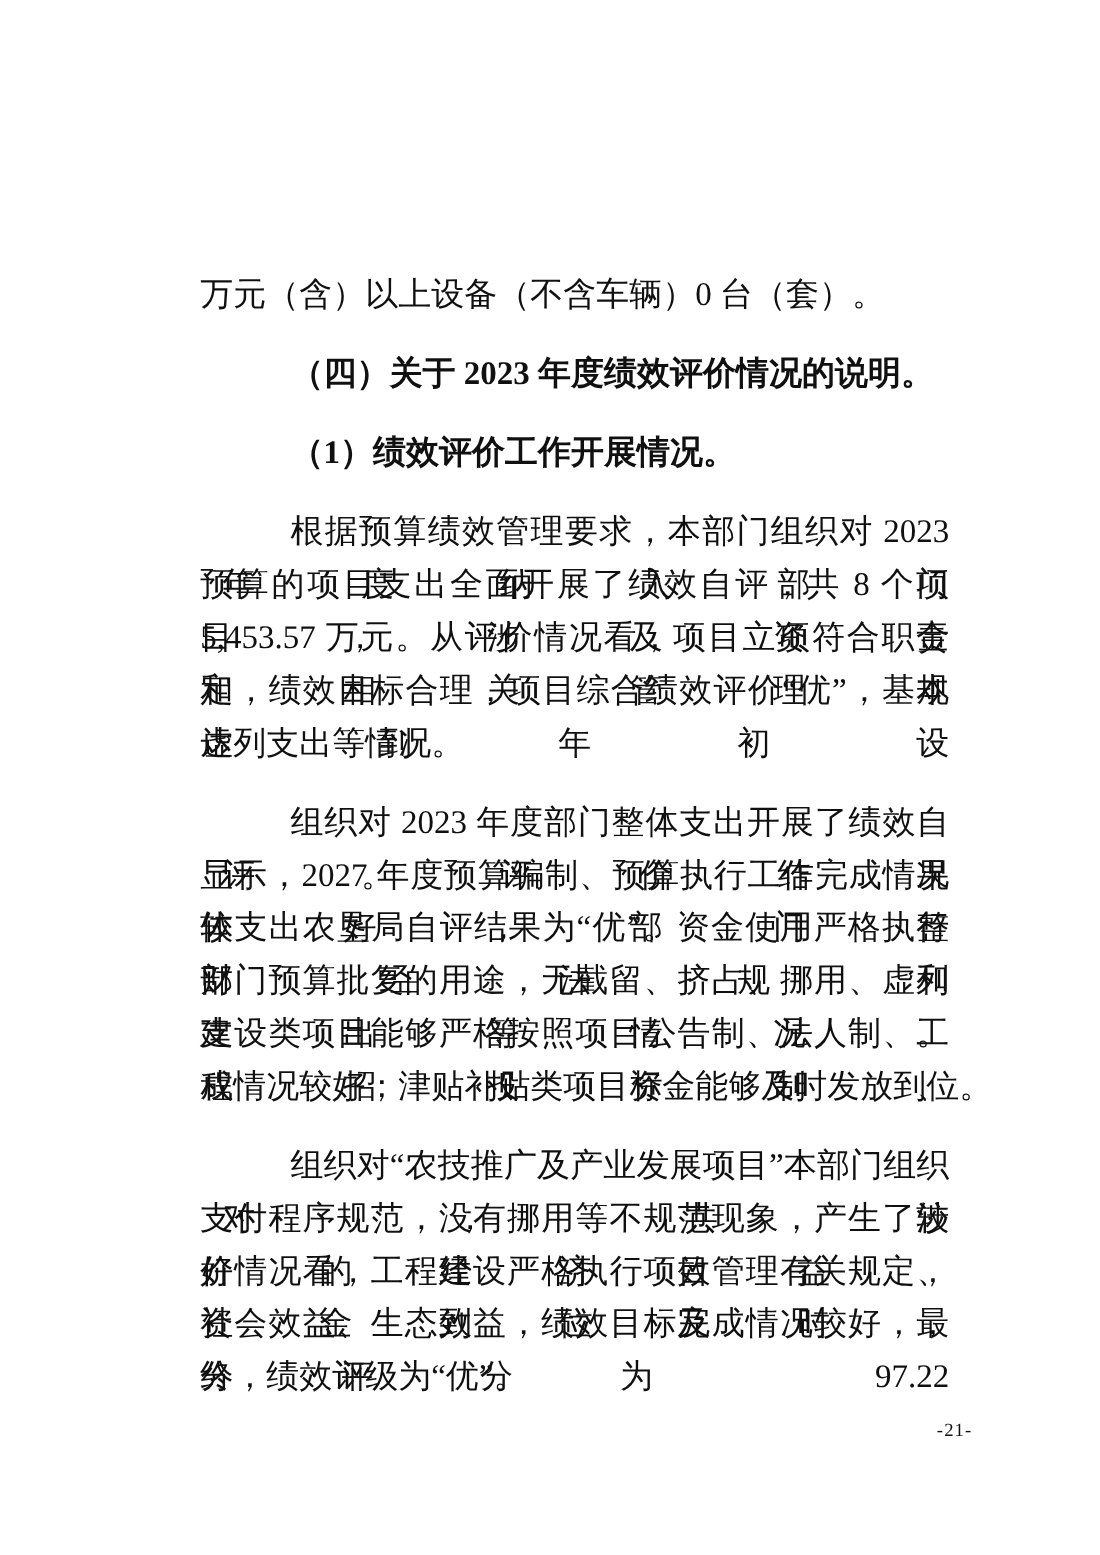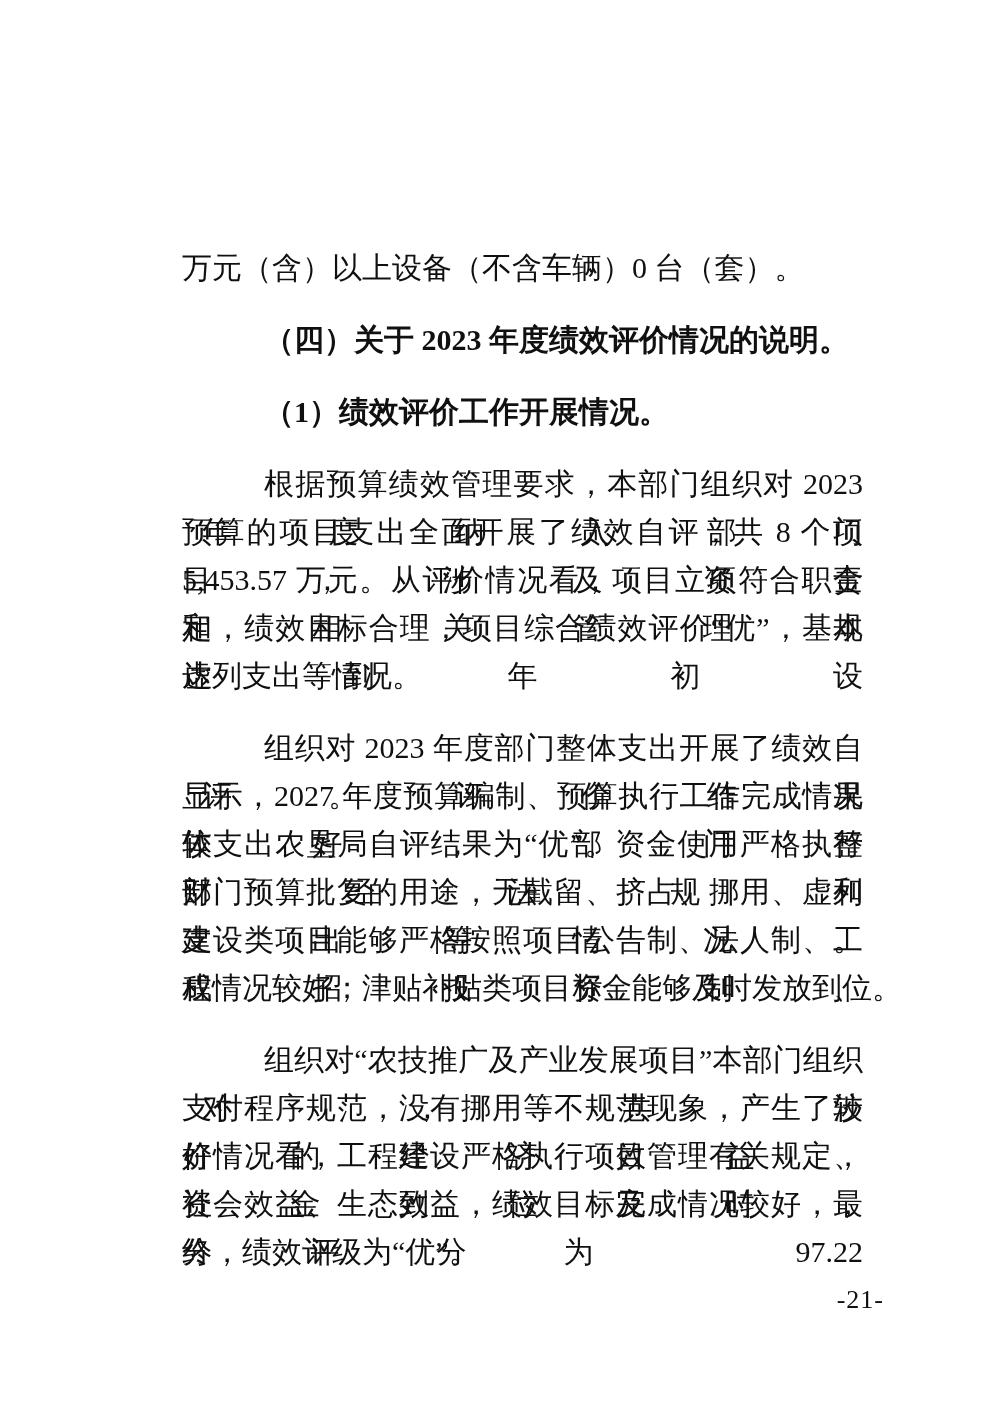--- a/index.html
+++ b/index.html
@@ -32,21 +32,21 @@
     white-space: normal;
     text-align: justify;
     text-align-last: justify;
   }
   .line.indent { text-indent: 62px; margin-left: 20px; }
   .line.bold { font-weight: bold; }
   .page-number {
     position: absolute;
     top: 1251px;
     right: 128px;
-    font-size: 26px;
+    font-size: 17px;
     line-height: 26px;
     letter-spacing: 1px;
   }
 </style>
 </head>
 <body>
 
 <div class="page">
   <div class="content">
 

